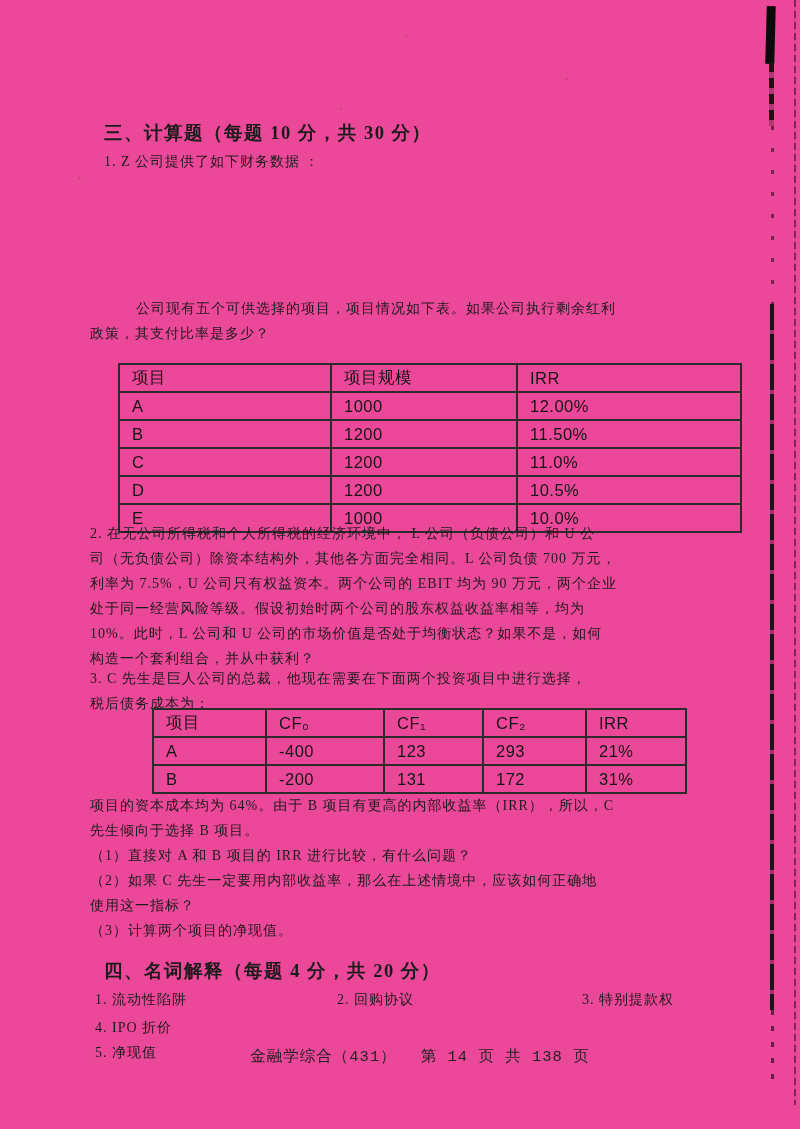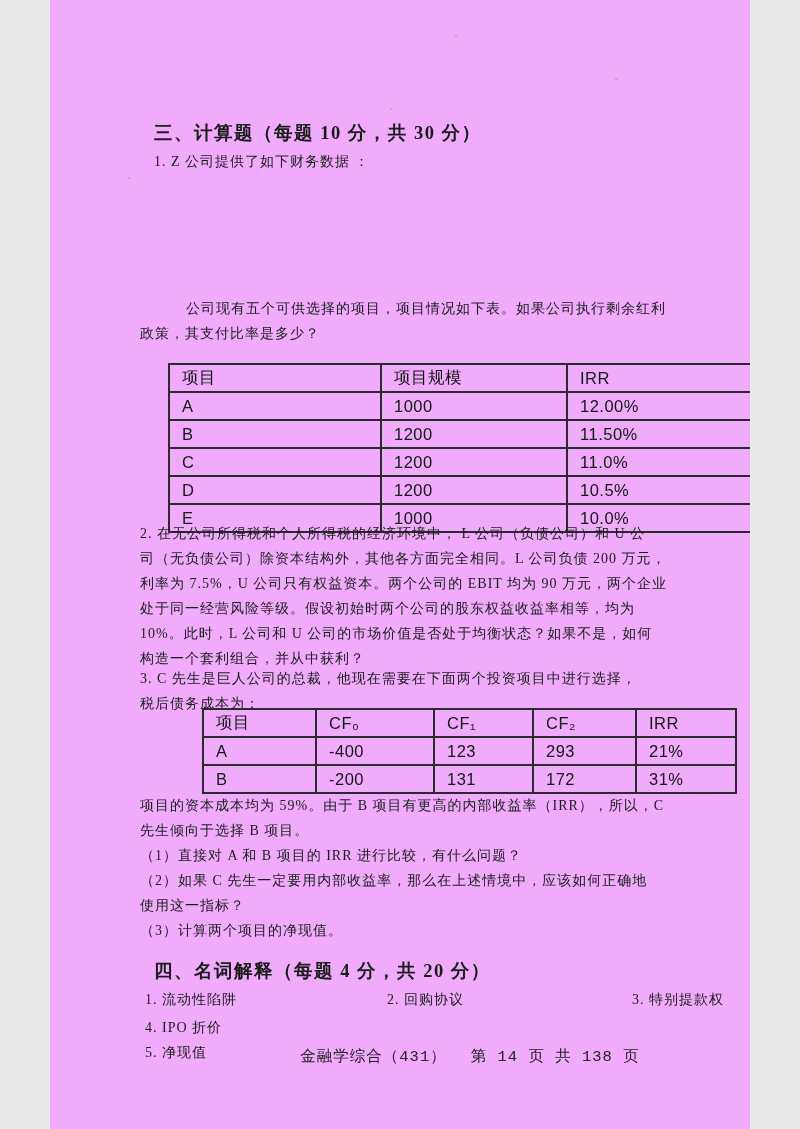--- a/index.html
+++ b/index.html
@@ -1,18 +1,18 @@
 <!DOCTYPE html>
 <html><head>
 <meta charset="utf-8">
 <style>
   html,body{margin:0;padding:0;background:#e9e9e9;}
   .page{
-    position:relative;width:700px;height:1129px;margin:0 auto;
-    background:#f0abfc;overflow:hidden;
+    position:relative;width:800px;height:1129px;margin:0 auto;
+    background:#ec4899;overflow:hidden;
     font-family:"Liberation Serif","DejaVu Serif",serif;
     color:#1b1b1b;
   }
   .blk{position:absolute;left:90px;width:660px;}
   .line{white-space:nowrap;font-size:14px;line-height:25px;letter-spacing:1px;}
   .heading{font-weight:bold;font-size:18.5px;letter-spacing:1.5px;white-space:nowrap;}
   .indent1{padding-left:14px;}
   .indent2{padding-left:48px;}
   .indent-para{padding-left:46px;}
   table{border-collapse:collapse;table-layout:fixed;}
@@ -109,21 +109,21 @@
       <tr>
         <td>E</td>
         <td>1000</td>
         <td>10.0%</td>
       </tr>
     </tbody>
   </table>
 
   <div class="blk" style="top:521px;">
     <div class="line">2. 在无公司所得税和个人所得税的经济环境中， L 公司（负债公司）和 U 公</div>
-    <div class="line">司（无负债公司）除资本结构外，其他各方面完全相同。L 公司负债 200 万元，</div>
+    <div class="line">司（无负债公司）除资本结构外，其他各方面完全相同。L 公司负债 700 万元，</div>
     <div class="line">利率为 7.5%，U 公司只有权益资本。两个公司的 EBIT 均为 90 万元，两个企业</div>
     <div class="line">处于同一经营风险等级。假设初始时两个公司的股东权益收益率相等，均为</div>
     <div class="line">10%。此时，L 公司和 U 公司的市场价值是否处于均衡状态？如果不是，如何</div>
     <div class="line">构造一个套利组合，并从中获利？</div>
   </div>
 
   <div class="blk" style="top:666px;">
     <div class="line">3. C 先生是巨人公司的总裁，他现在需要在下面两个投资项目中进行选择，</div>
     <div class="line">税后债务成本为：</div>
   </div>
@@ -155,21 +155,21 @@
         <td>B</td>
         <td>-200</td>
         <td>131</td>
         <td>172</td>
         <td>31%</td>
       </tr>
     </tbody>
   </table>
 
   <div class="blk" style="top:793px;">
-    <div class="line">项目的资本成本均为 59%。由于 B 项目有更高的内部收益率（IRR），所以，C</div>
+    <div class="line">项目的资本成本均为 64%。由于 B 项目有更高的内部收益率（IRR），所以，C</div>
     <div class="line">先生倾向于选择 B 项目。</div>
     <div class="line">（1）直接对 A 和 B 项目的 IRR 进行比较，有什么问题？</div>
     <div class="line">（2）如果 C 先生一定要用内部收益率，那么在上述情境中，应该如何正确地</div>
     <div class="line">使用这一指标？</div>
     <div class="line">（3）计算两个项目的净现值。</div>
   </div>
 
   <div class="blk" style="top:958px;">
     <div class="heading indent1">四、名词解释（每题 4 分，共 20 分）</div>
   </div>

